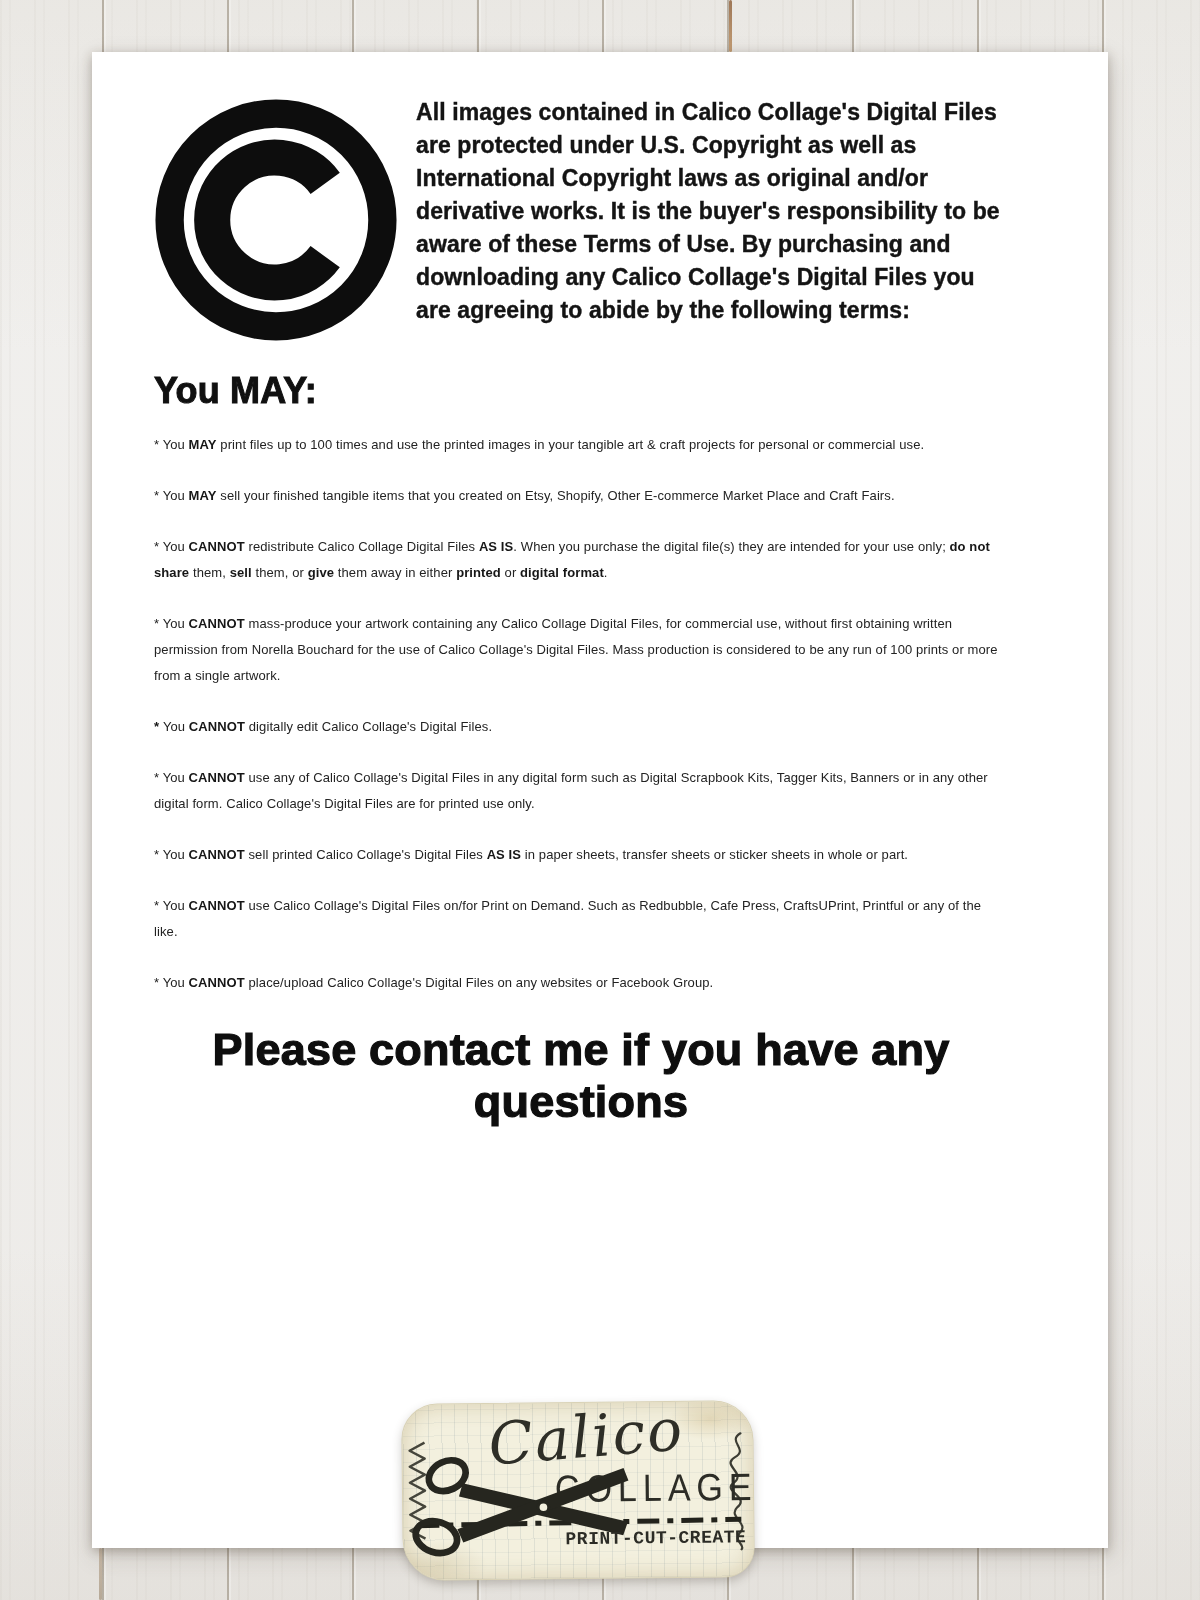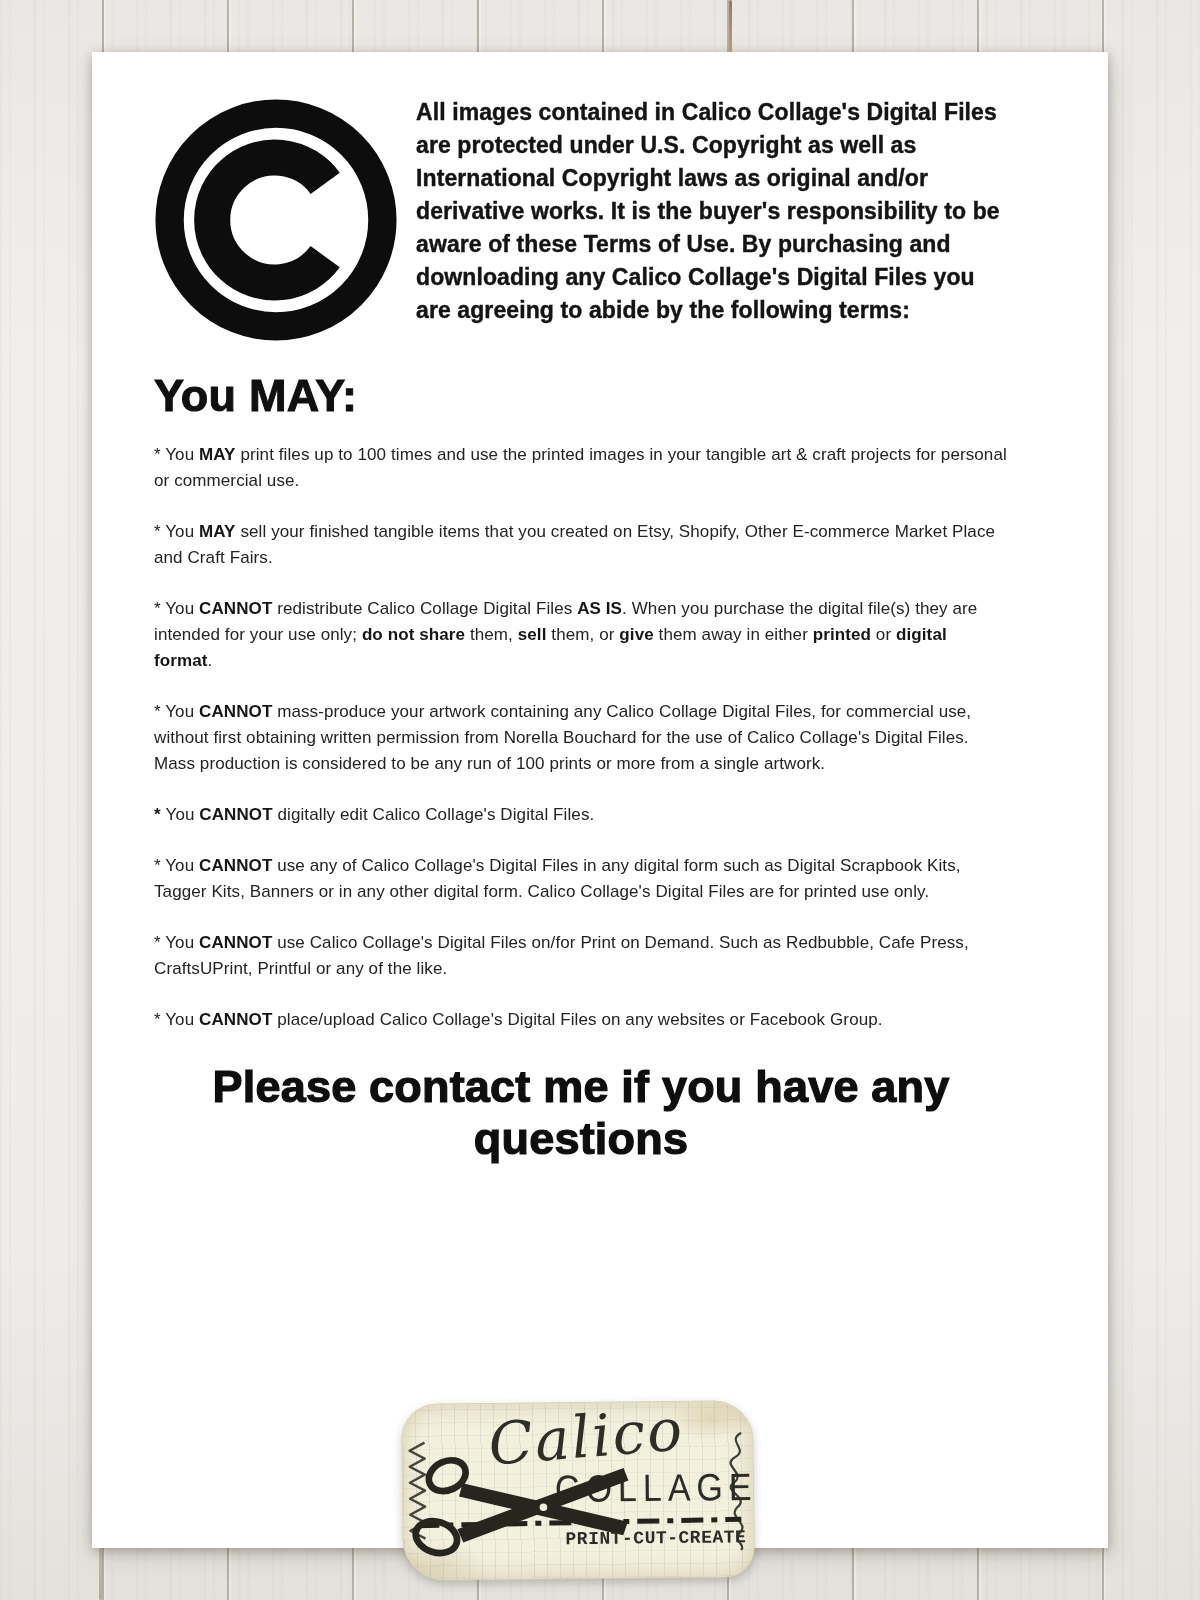--- a/index.html
+++ b/index.html
@@ -48,28 +48,28 @@
   .header{display:flex;gap:18px;align-items:flex-start;}
   .cmark{flex:0 0 auto;margin-top:2px;}
   .intro{
     margin:0;width:606px;
     font-size:23px;line-height:33px;font-weight:700;color:#141414;
     -webkit-text-stroke:0.4px #141414;
     letter-spacing:0.1px;
   }
 
   .heading{
-    font-size:45px;font-weight:700;color:#101010;
+    font-size:36px;font-weight:700;color:#101010;
     -webkit-text-stroke:1px #101010;letter-spacing:0.2px;
     margin:34px 0 20px 0;
   }
   #sections .heading:first-child{margin-top:28px;}
   .term{
     margin:0 0 25px 0;
-    font-size:17px;line-height:26px;color:#232323;letter-spacing:0.1px;
+    font-size:13px;line-height:26px;color:#232323;letter-spacing:0.1px;
   }
   .term strong{font-weight:700;color:#161616;}
 
   .contact{
     text-align:center;
     font-size:45px;font-weight:700;color:#0e0e0e;
     -webkit-text-stroke:1.2px #0e0e0e;
     margin:28px 0 0 0;letter-spacing:0.2px;
   }
 
@@ -127,20 +127,21 @@
     </div>
 
     <div id="sections">
         <h2 class="heading">You MAY:</h2>
         <p class="term"><span>* You </span><strong>MAY</strong><span> print files up to 100 times and use the printed images in your tangible art &amp; craft projects for personal or commercial use.</span></p>
         <p class="term"><span>* You </span><strong>MAY</strong><span> sell your finished tangible items that you created on Etsy, Shopify, Other E-commerce Market Place and Craft Fairs.</span></p>
         <p class="term"><span>* You </span><strong>CANNOT</strong><span> redistribute Calico Collage Digital Files </span><strong>AS IS</strong><span>. When you purchase the digital file(s) they are intended for your use only; </span><strong>do not share</strong><span> them, </span><strong>sell</strong><span> them, or </span><strong>give</strong><span> them away in either </span><strong>printed</strong><span> or </span><strong>digital format</strong><span>.</span></p>
         <p class="term"><span>* You </span><strong>CANNOT</strong><span> mass-produce your artwork containing any Calico Collage Digital Files, for commercial use, without first obtaining written permission from Norella Bouchard for the use of Calico Collage's Digital Files. Mass production is considered to be any run of 100 prints or more from a single artwork.</span></p>
         <p class="term"><strong>* </strong><span>You </span><strong>CANNOT</strong><span> digitally edit Calico Collage's Digital Files.</span></p>
         <p class="term"><span>* You </span><strong>CANNOT</strong><span> use any of Calico Collage's Digital Files in any digital form such as Digital Scrapbook Kits, Tagger Kits, Banners or in any other digital form. Calico Collage's Digital Files are for printed use only.</span></p>
+        <p class="term"><span>* You </span><strong>CANNOT</strong><span> sell printed Calico Collage's Digital Files </span><strong>AS IS</strong><span> in paper sheets, transfer sheets or sticker sheets in whole or part.</span></p>
         <p class="term"><span>* You </span><strong>CANNOT</strong><span> use Calico Collage's Digital Files on/for Print on Demand. Such as Redbubble, Cafe Press, CraftsUPrint, Printful or any of the like.</span></p>
         <p class="term"><span>* You </span><strong>CANNOT</strong><span> place/upload Calico Collage's Digital Files on any websites or Facebook Group.</span></p>
       </div>
 
     <h2 class="contact">Please contact me if you have any questions</h2>
 
     <div class="logo">
       <svg class="stitch-left" width="26" height="104" viewBox="0 0 26 104" aria-hidden="true">
         <polyline points="20,2 5,10 20,18 5,26 20,34 5,42 20,50 5,58 20,66 5,74 20,82 5,90 20,98" fill="none" stroke="#45453b" stroke-width="2.4" stroke-linejoin="round"></polyline>
       </svg>

